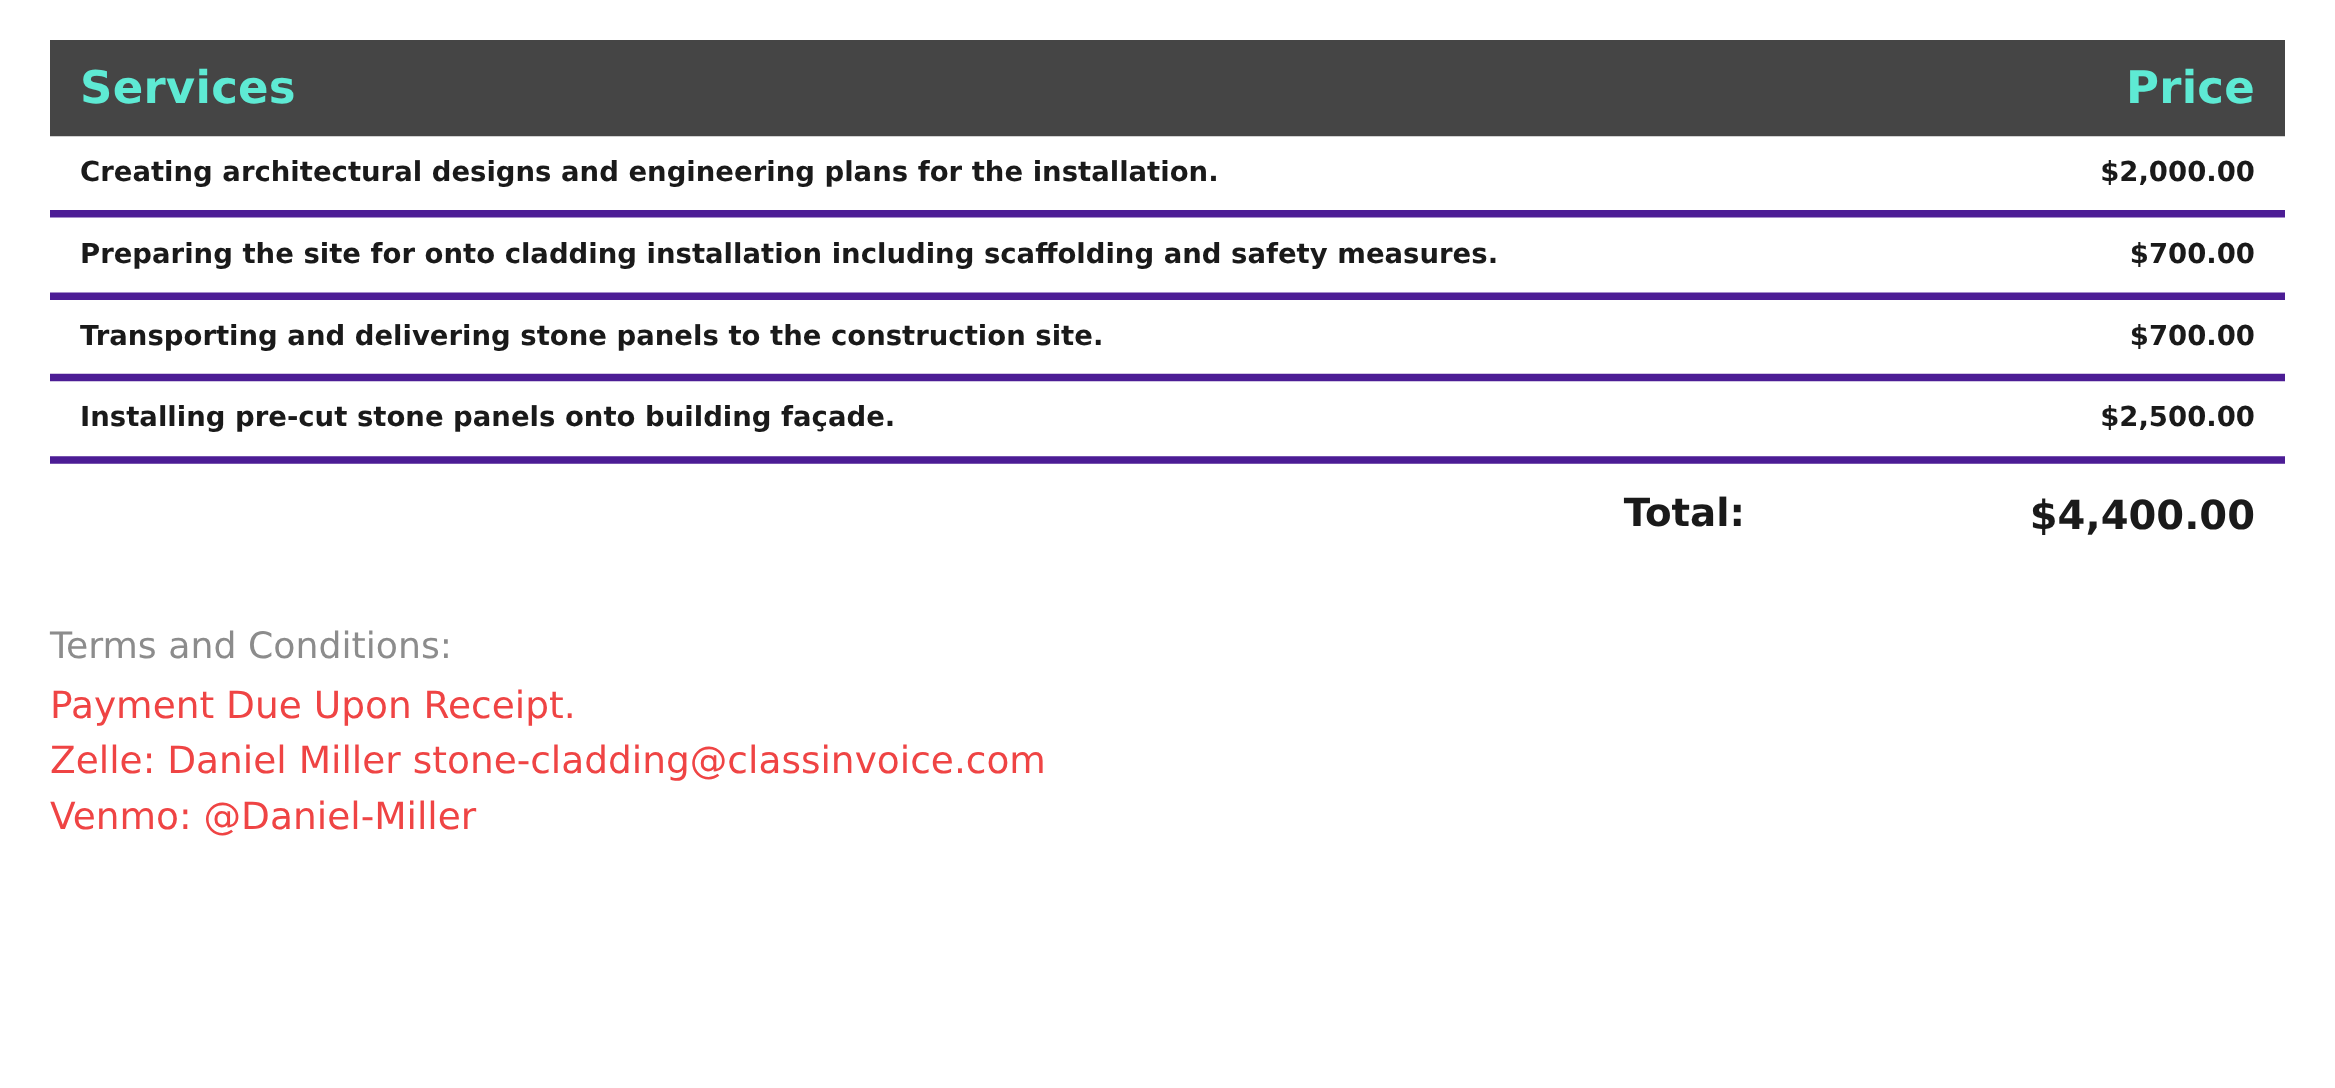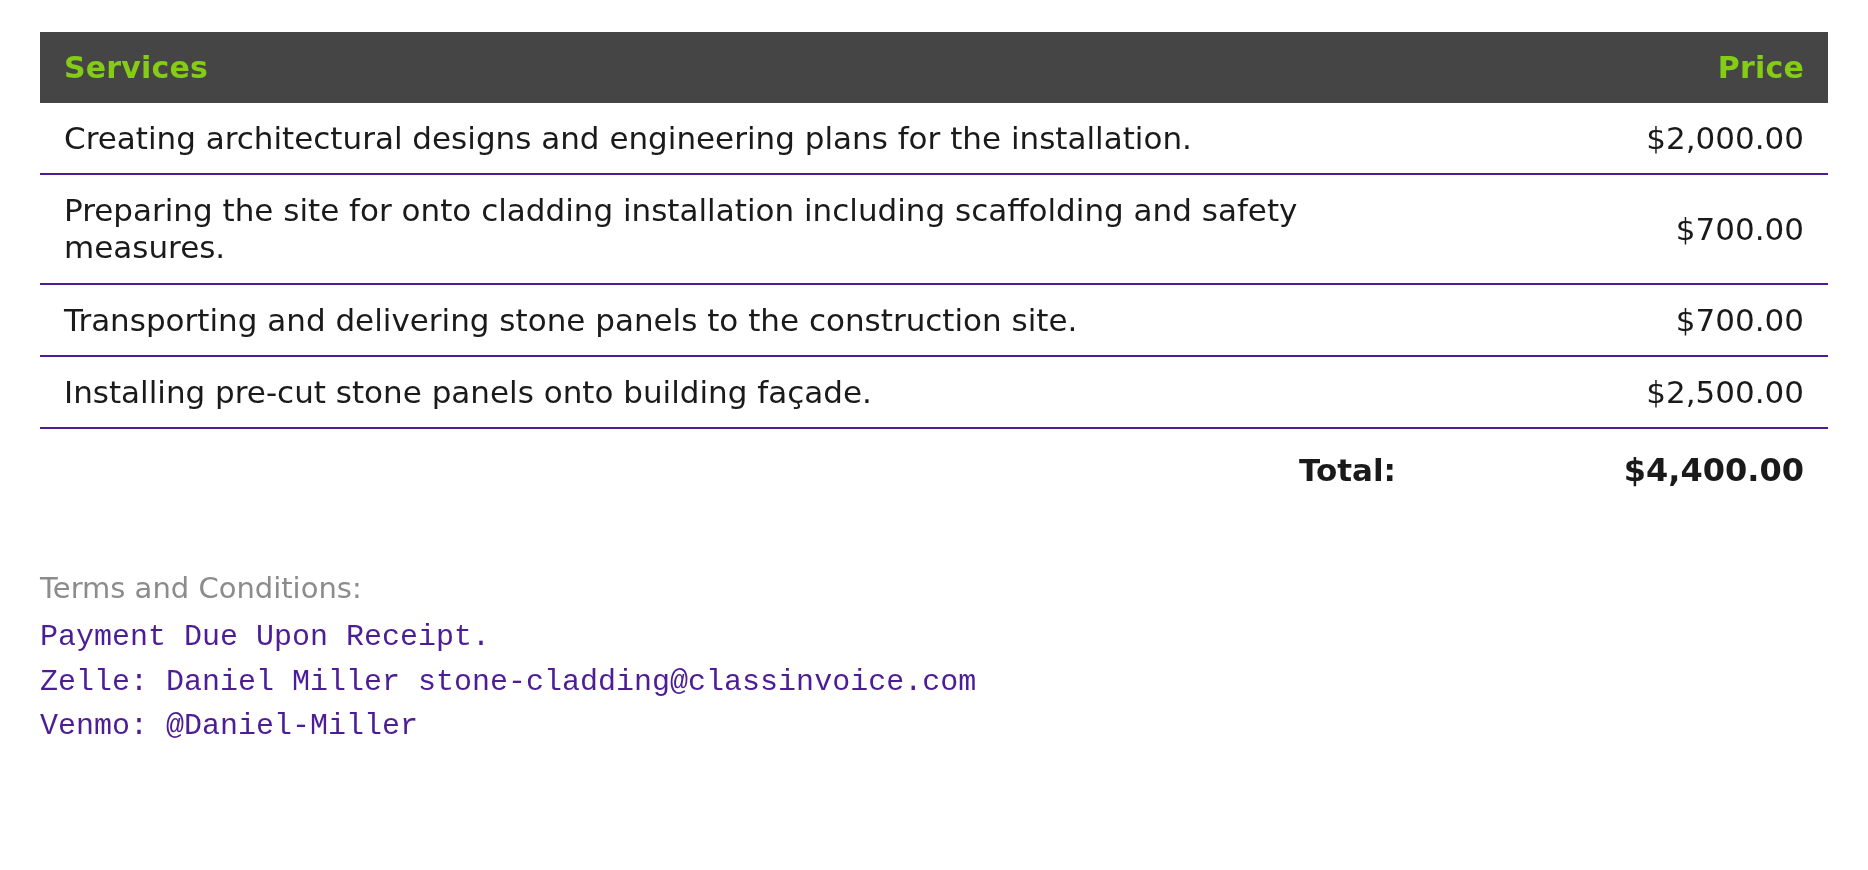--- a/index.html
+++ b/index.html
@@ -20,35 +20,35 @@
     height: 870px;
     padding: 32px 40px 0 40px;
   }
   table.invoice {
     width: 1788px;
     border-collapse: collapse;
     table-layout: fixed;
   }
   thead th {
     background: #454545;
-    color: #84cc16;
-    font-size: 30px;
+    color: #5eead4;
+    font-size: 36px;
     font-weight: bold;
     padding: 18px 24px;
     text-align: left;
     letter-spacing: 0.2px;
   }
   thead th.price-head {
     text-align: right;
   }
   tbody td {
-    font-size: 31px;
-    font-weight: normal;
+    font-size: 22px;
+    font-weight: bold;
     padding: 17px 24px 16px 24px;
-    border-bottom: 2px solid #4c1d95;
+    border-bottom: 6px solid #4c1d95;
     color: #1a1a1a;
     line-height: 1.2;
   }
   tbody td.price-cell {
     text-align: right;
     white-space: nowrap;
   }
   tbody tr.total-row td {
     border-bottom: none;
     font-weight: bold;
@@ -57,34 +57,33 @@
   tbody tr.total-row td.total-label {
     text-align: right;
     font-size: 31px;
     margin-top: 31px;
   }
   tbody tr.total-row td.total-value {
     text-align: right;
     font-size: 32px;
   }
   .terms {
-    margin-top: 66px;
+    margin-top: 52px;
     padding-left: 0px;
   }
   .terms-title {
     font-size: 29px;
     color: #8c8c8c;
     margin-bottom: 10px;
   }
   .terms-line {
     font-size: 30px;
-    color: #4c1d95;
+    color: #ef4444;
     line-height: 1.48;
     white-space: nowrap;
-    font-family: Liberation Mono, monospace;
   }
 </style>
 </head>
 <body>
 
 <div class="page">
 
   <table class="invoice">
     <colgroup>
       <col style="width: 1380px;">

